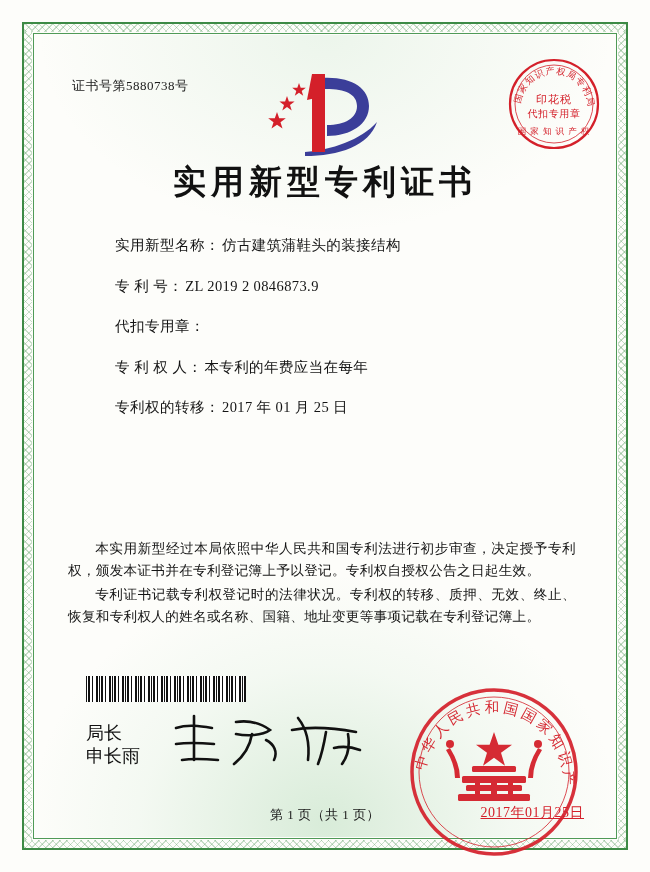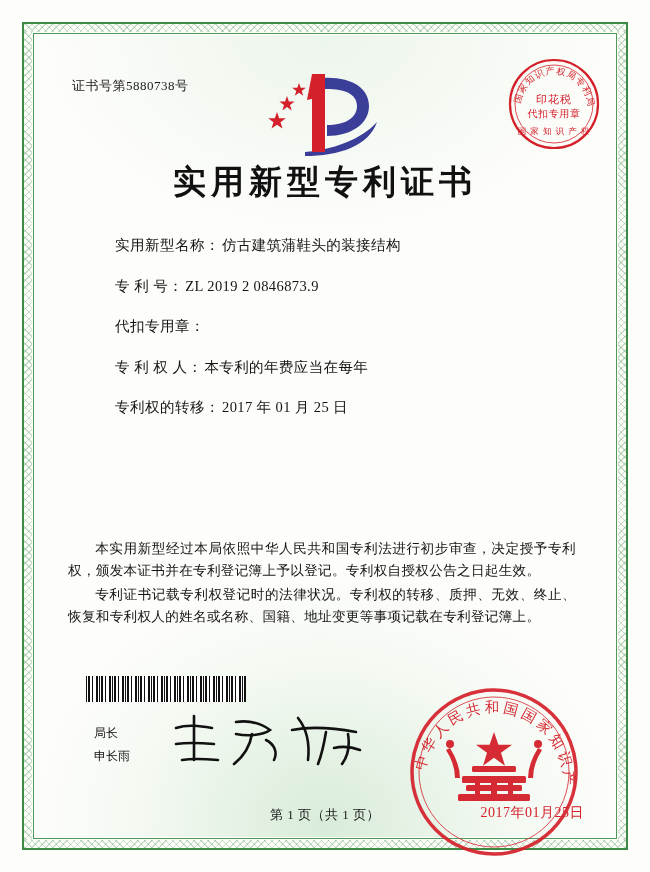--- a/index.html
+++ b/index.html
@@ -168,23 +168,23 @@
     height: 26px;
     background-image: repeating-linear-gradient(
       to right,
       #111 0 1px, #fff 1px 2px, #111 2px 4px, #fff 4px 6px,
       #111 6px 7px, #fff 7px 10px, #111 10px 12px, #fff 12px 13px);
   }
 
   
   .director {
     position: absolute;
-    left: 56px;
+    left: 48px;
     top: 684px;
-    font-size: 12px;
+    font-size: 18px;
     line-height: 23px;
     color: #111;
   }
   .signature {
     position: absolute;
     left: 128px;
     top: 672px;
     width: 210px;
     height: 62px;
   }
@@ -198,20 +198,21 @@
     height: 176px;
   }
   .seal-date {
     position: absolute;
     right: 28px;
     top: 766px;
     font-size: 14px;
     color: #d4202a;
     letter-spacing: 0.5px;
     font-family: "Liberation Serif", serif;
+    text-decoration: underline;
   }
 
   
   .footer {
     position: absolute;
     bottom: 10px;
     left: 0; right: 0;
     text-align: center;
     font-size: 13px;
     color: #1a1a1a;

